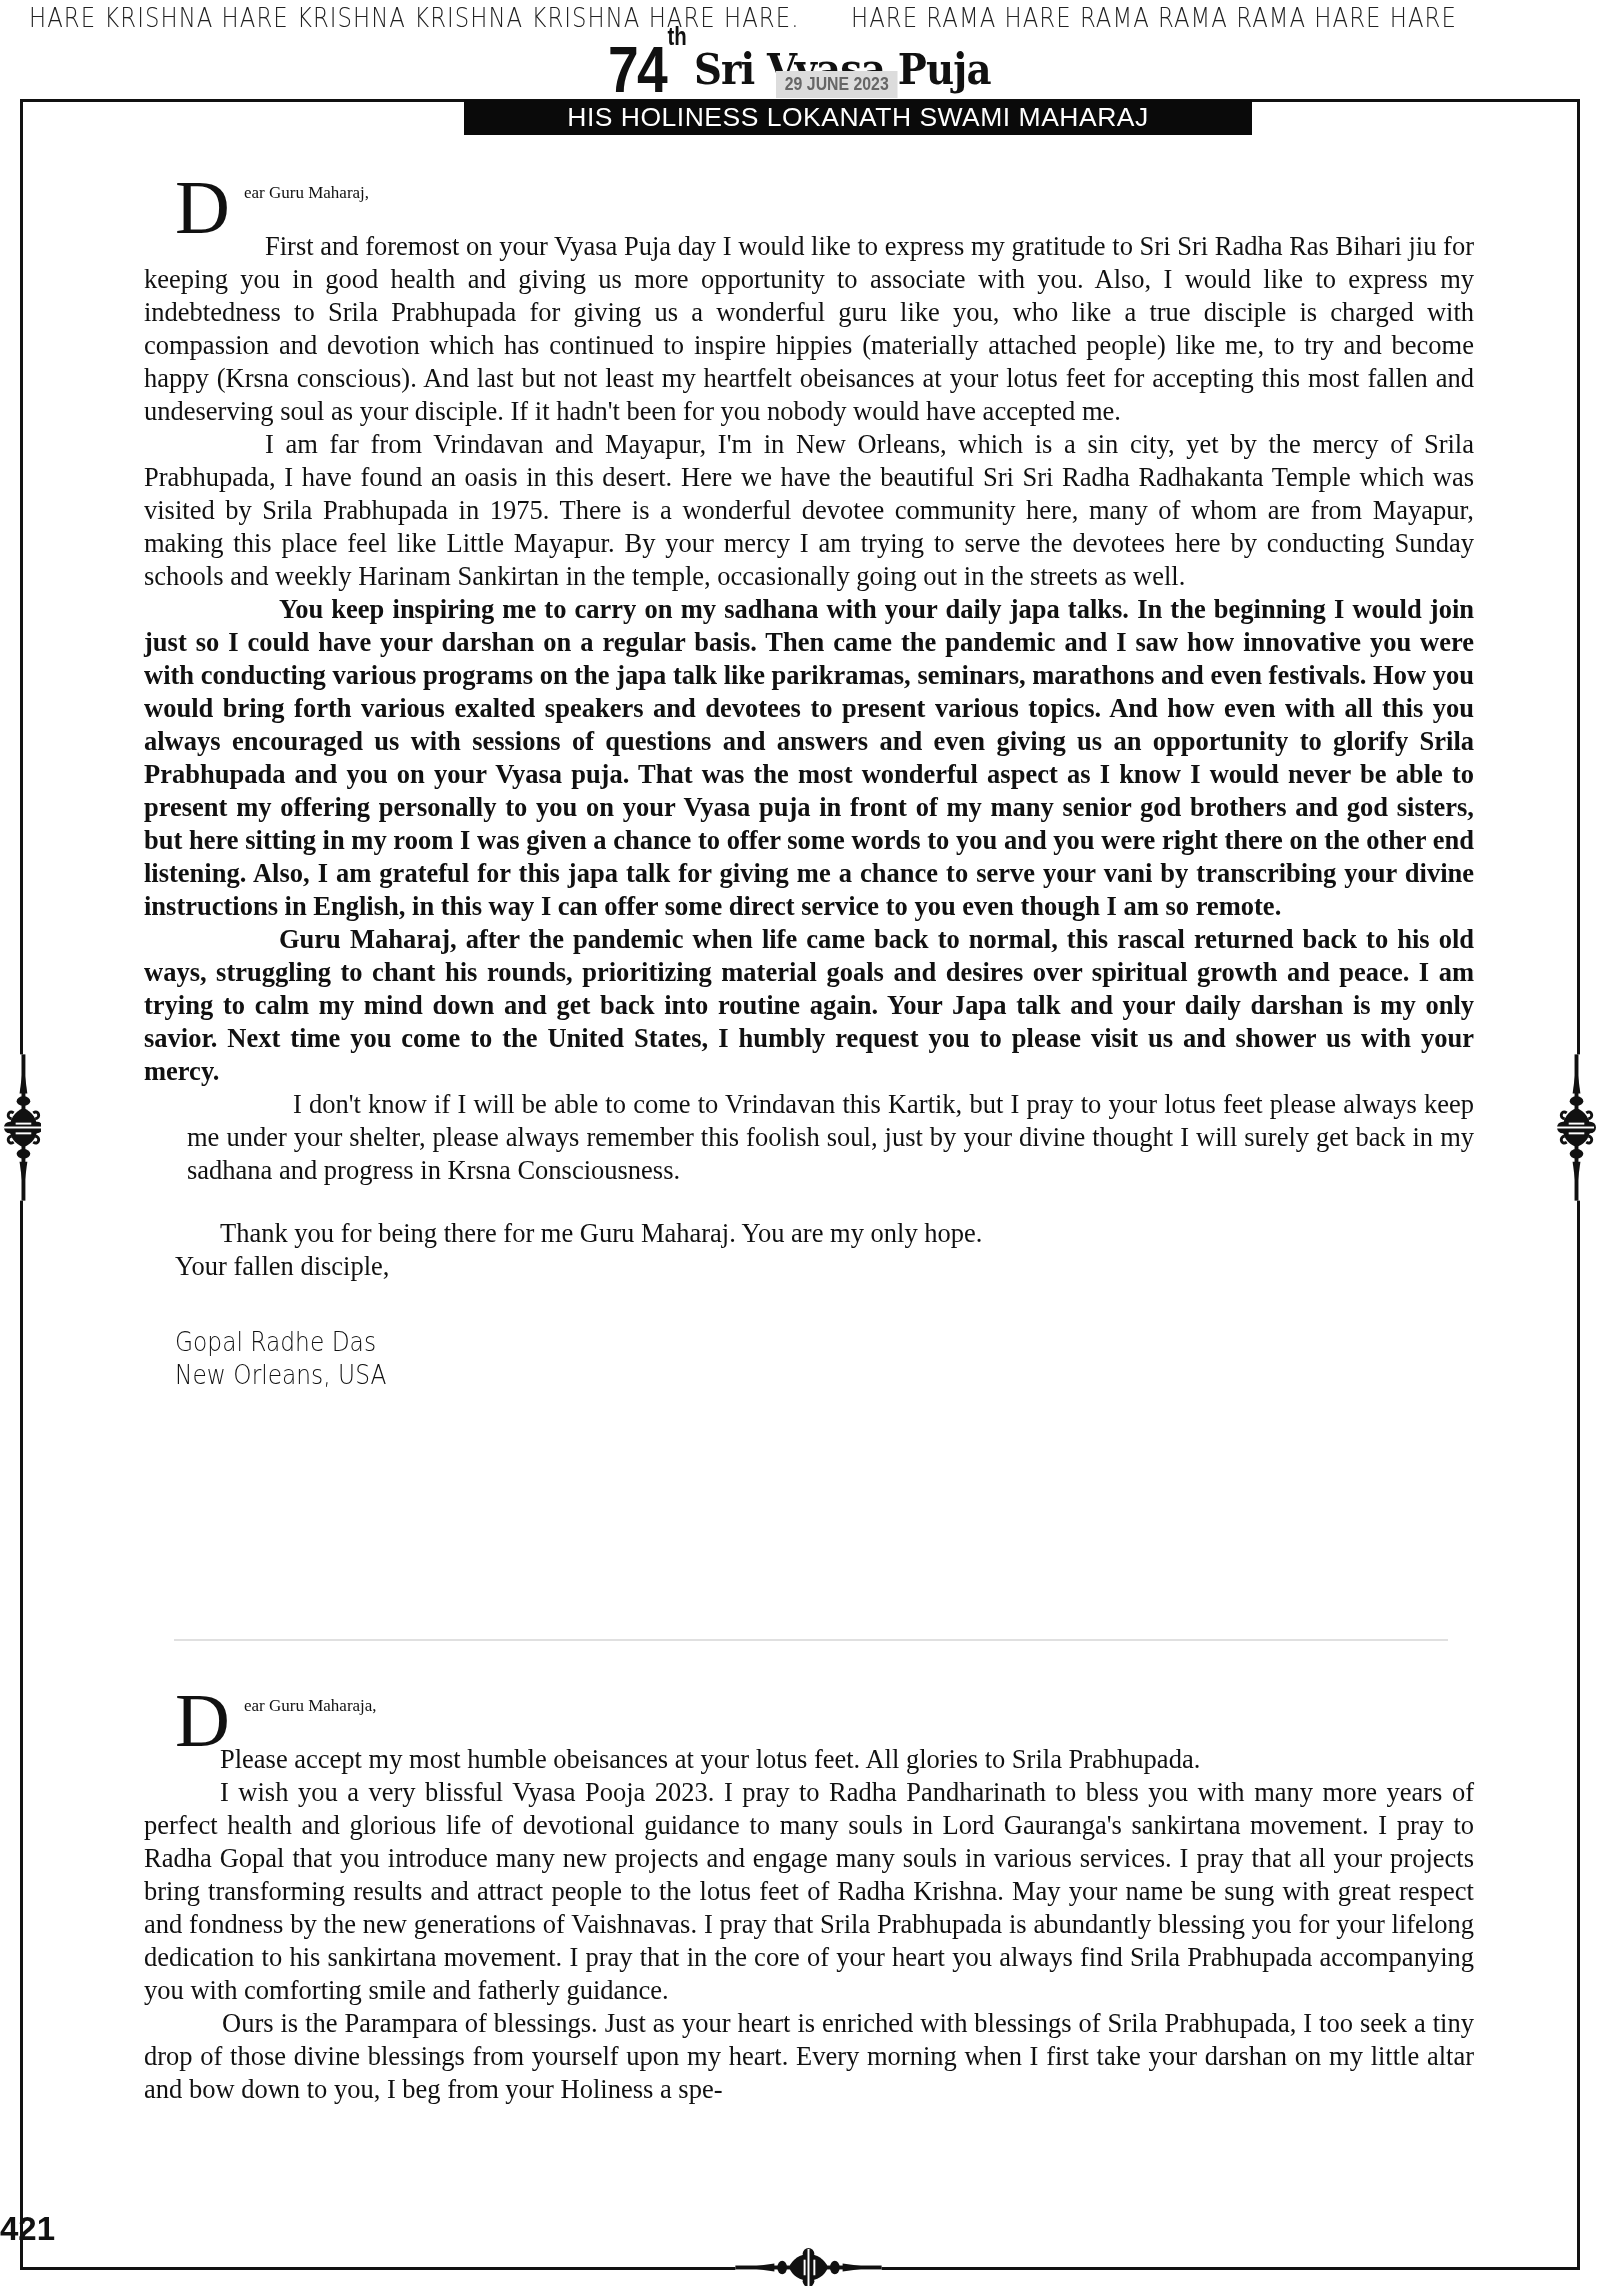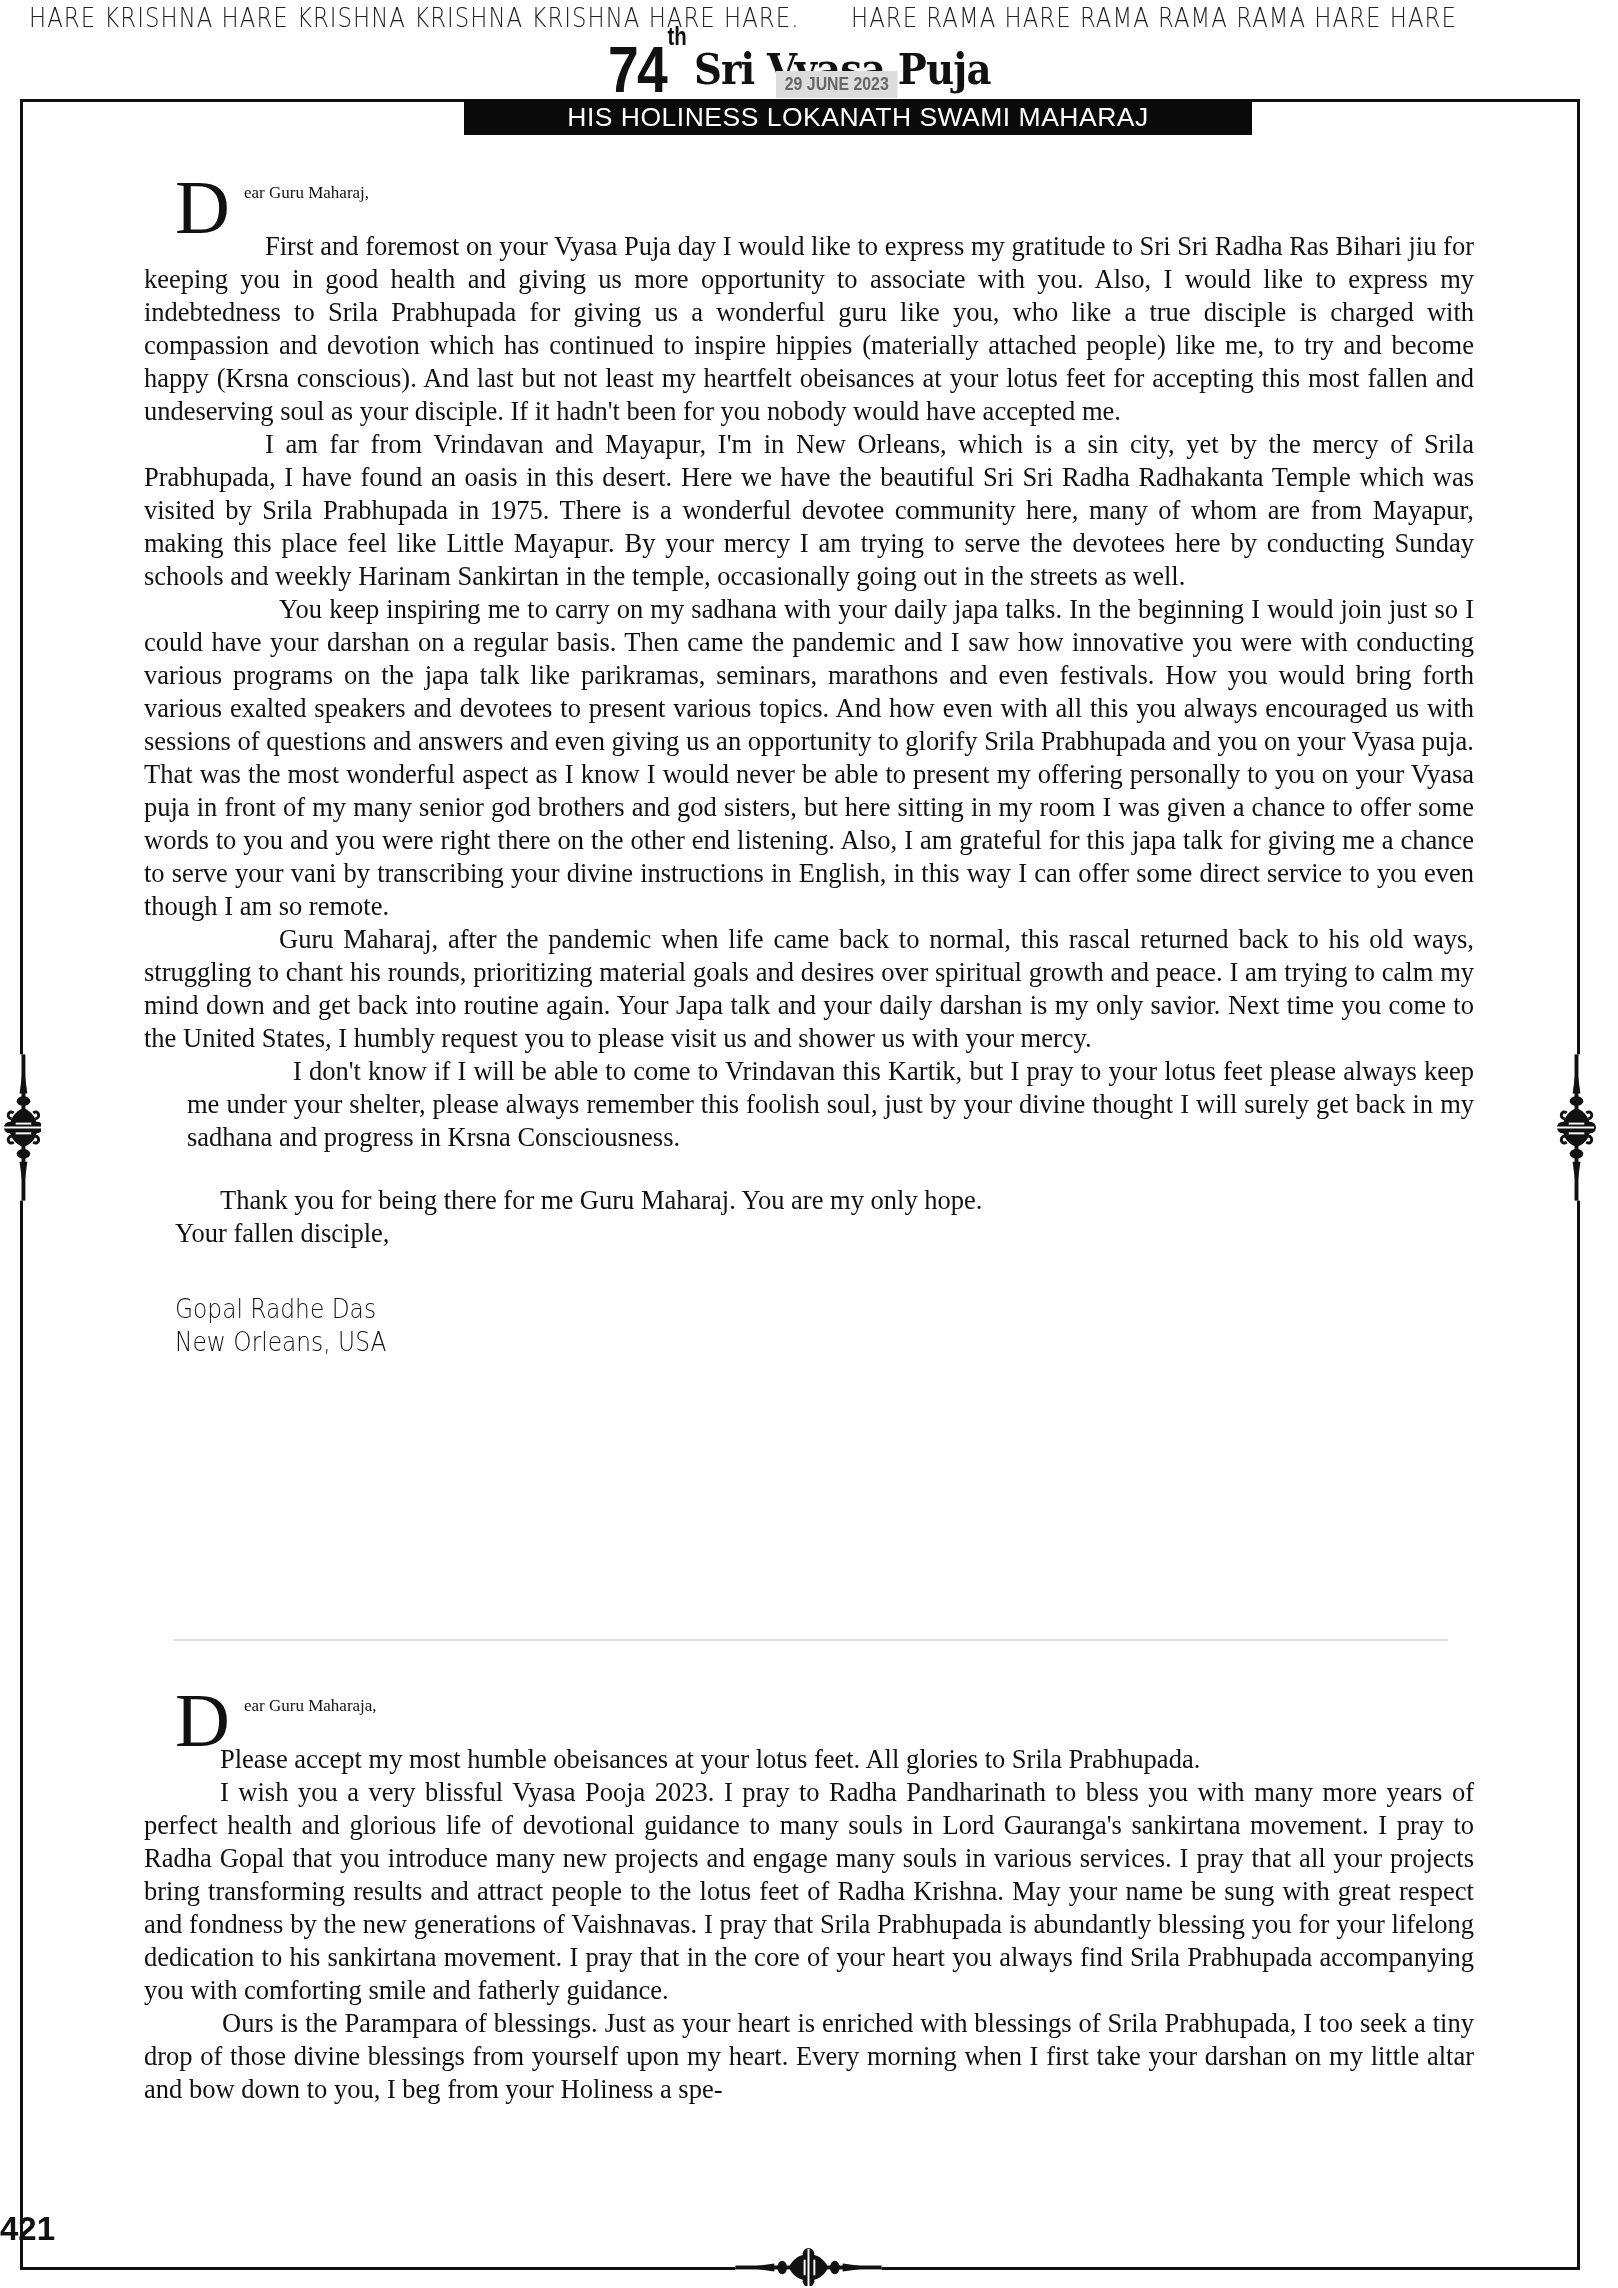--- a/index.html
+++ b/index.html
@@ -18,21 +18,21 @@
   .frame { position:absolute; left:19.6px; top:99px; width:1554px; height:2165px; border:3.9px solid #111; box-sizing:content-box; }
   .ornament-v { position:absolute; width:39px; height:147px; }
   .ornament-h { position:absolute; width:147px; height:39px; }
   .content { position:absolute; left:144px; top:165px; width:1330px; font-family:"Liberation Serif", serif; font-size:26.5px; line-height:33px; color:#111; text-align:justify; }
   .salutation { position:relative; height:65px; }
   .dropcap { position:absolute; left:31px; top:7.8px; font-family:"Liberation Serif", serif; font-size:76px; line-height:69px; }
   .sal-text { position:absolute; left:88px; top:11px; font-size:17px;margin-left:12px; }
   p { margin:0; }
   .p-first { text-indent:76px; }
   .p-indent { text-indent:121px; }
-  .p-indent2 { text-indent:135px; }
+  .p-indent2 { text-indent:135px;font-weight:bold; }
   .p-indent3 { text-indent:106px;margin-left:43px; }
   .p-indent4 { text-indent:78px; }
   .thanks { margin-top:30px; text-indent:76px; }
   .closing { text-indent:31px; }
   .sig { margin-top:42px; margin-left:31px; font-family:"DejaVu Sans", sans-serif; font-weight:300; font-size:26.5px; line-height:33px; transform:scaleX(0.88); transform-origin:left top; }
   .divider { position:absolute; left:174px; top:1639px; width:1274px; height:2px; background:#e0e0e0; }
   .content2 { position:absolute; left:144px; top:1678px; width:1330px; font-family:"Liberation Serif", serif; font-size:26.5px; line-height:33px; color:#111; text-align:justify; }
   .page-num { position:absolute; left:0; width:1470px; top:2209px; text-align:left; font-family:Liberation Sans, sans-serif; font-weight:bold; font-size:33px; line-height:39px; }
 </style>
 </head>

